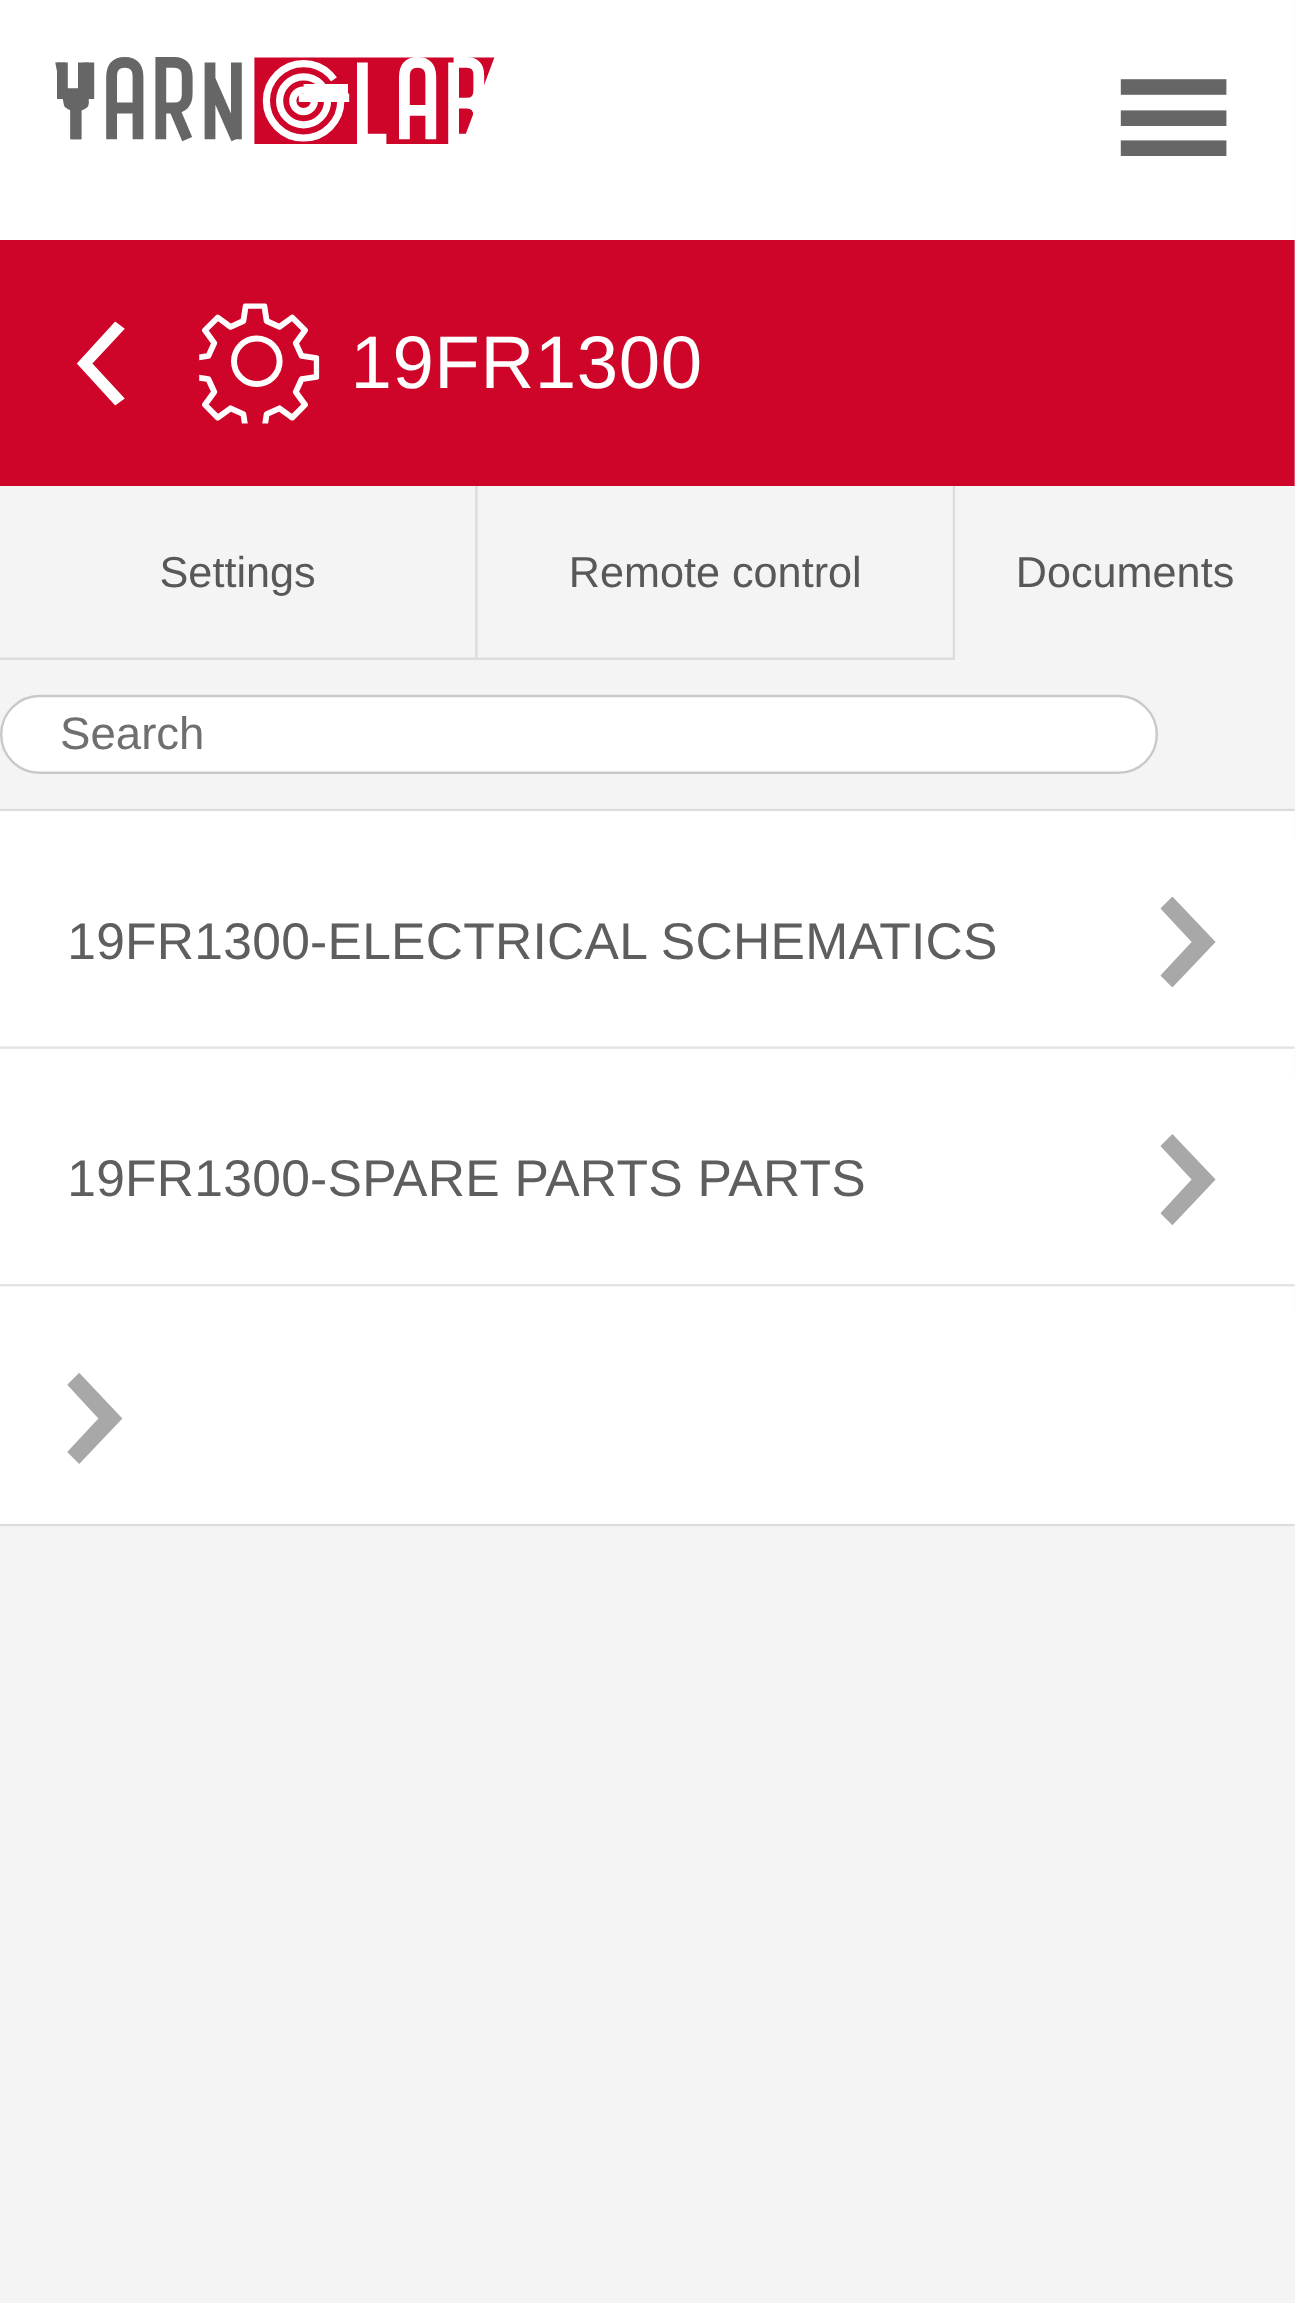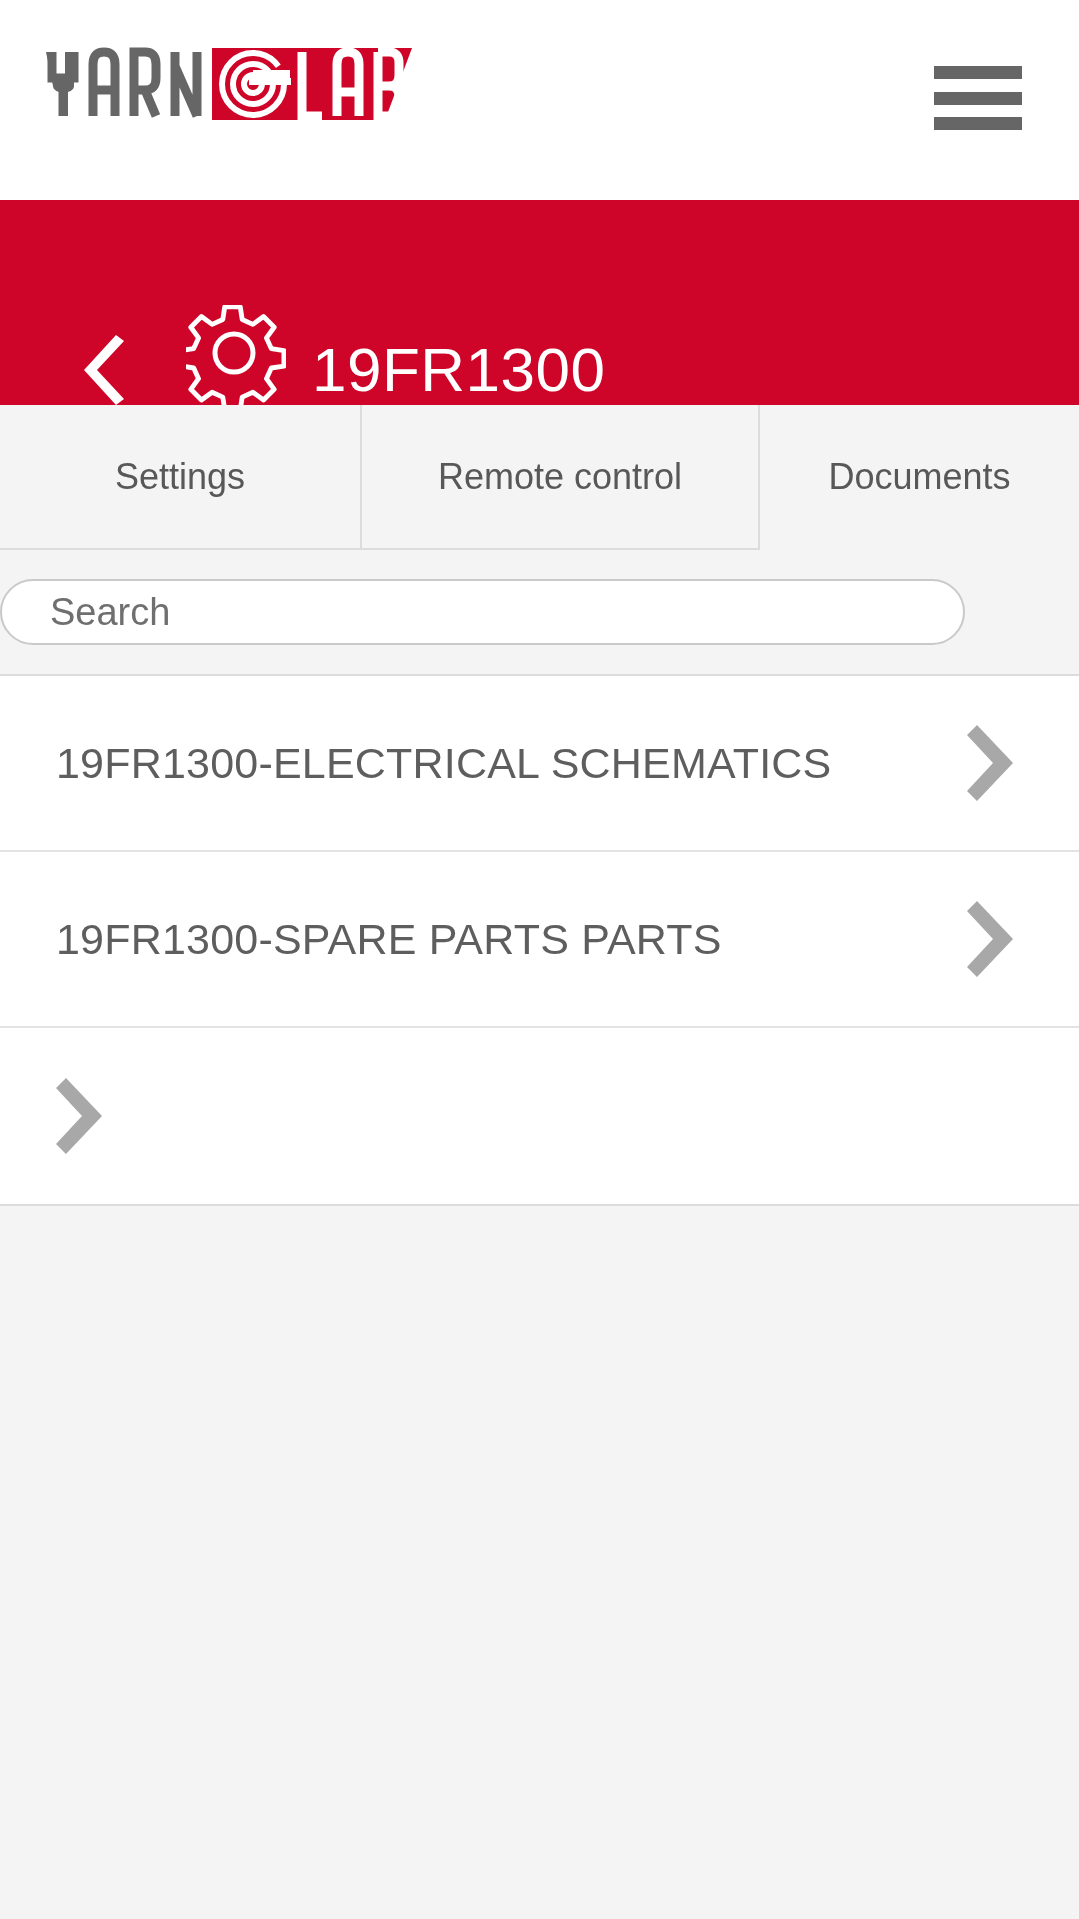--- a/index.html
+++ b/index.html
@@ -64,22 +64,22 @@
     height: 13px;
     background: #666666;
   }
 
   
   .redbar {
     flex: 0 0 205px;
     height: 205px;
     background: #ce0428;
     display: flex;
-    align-items: flex-end;
-    padding-left: 84px;
+    align-items: center;
+    padding-left: 64px;
     box-sizing: border-box;
   }
   .back-arrow {
     width: 46px;
     height: 70px;
     margin-right: 56px;
     cursor: pointer;
     flex: 0 0 auto;
     display: flex;
     align-items: center;
@@ -117,21 +117,21 @@
     display: flex;
     align-items: center;
     justify-content: center;
     box-sizing: border-box;
     font-size: 36px;
     color: #585858;
     cursor: pointer;
     background: #f4f4f4;
     border-bottom: 2px solid #dcdcdc;
   }
-  .tab-settings { width: 360px; align-items: center; }
+  .tab-settings { width: 396px; align-items: center; }
   .tab-remote {
     width: 400px;
     border-left: 2px solid #dcdcdc;
     border-right: 2px solid #dcdcdc;
   }
   .tab-documents {
     flex: 1 1 auto;
     border-bottom: 2px solid transparent;
   }
   .tab.active {
@@ -175,20 +175,21 @@
   }
   .doc-row {
     height: 176px;
     display: flex;
     align-items: center;
     padding: 0 48px 0 56px;
     box-sizing: border-box;
     border-bottom: 2px solid #e3e3e3;
     background: #ffffff;
     cursor: pointer;
+    margin-top: 22px;
   }
   .doc-row:last-child { border-bottom: none; }
   .doc-title {
     flex: 1 1 auto;
     font-size: 43px;
     color: #5e5e5e;
     letter-spacing: 0.2px;
     white-space: nowrap;
     overflow: hidden;
     text-overflow: ellipsis;

